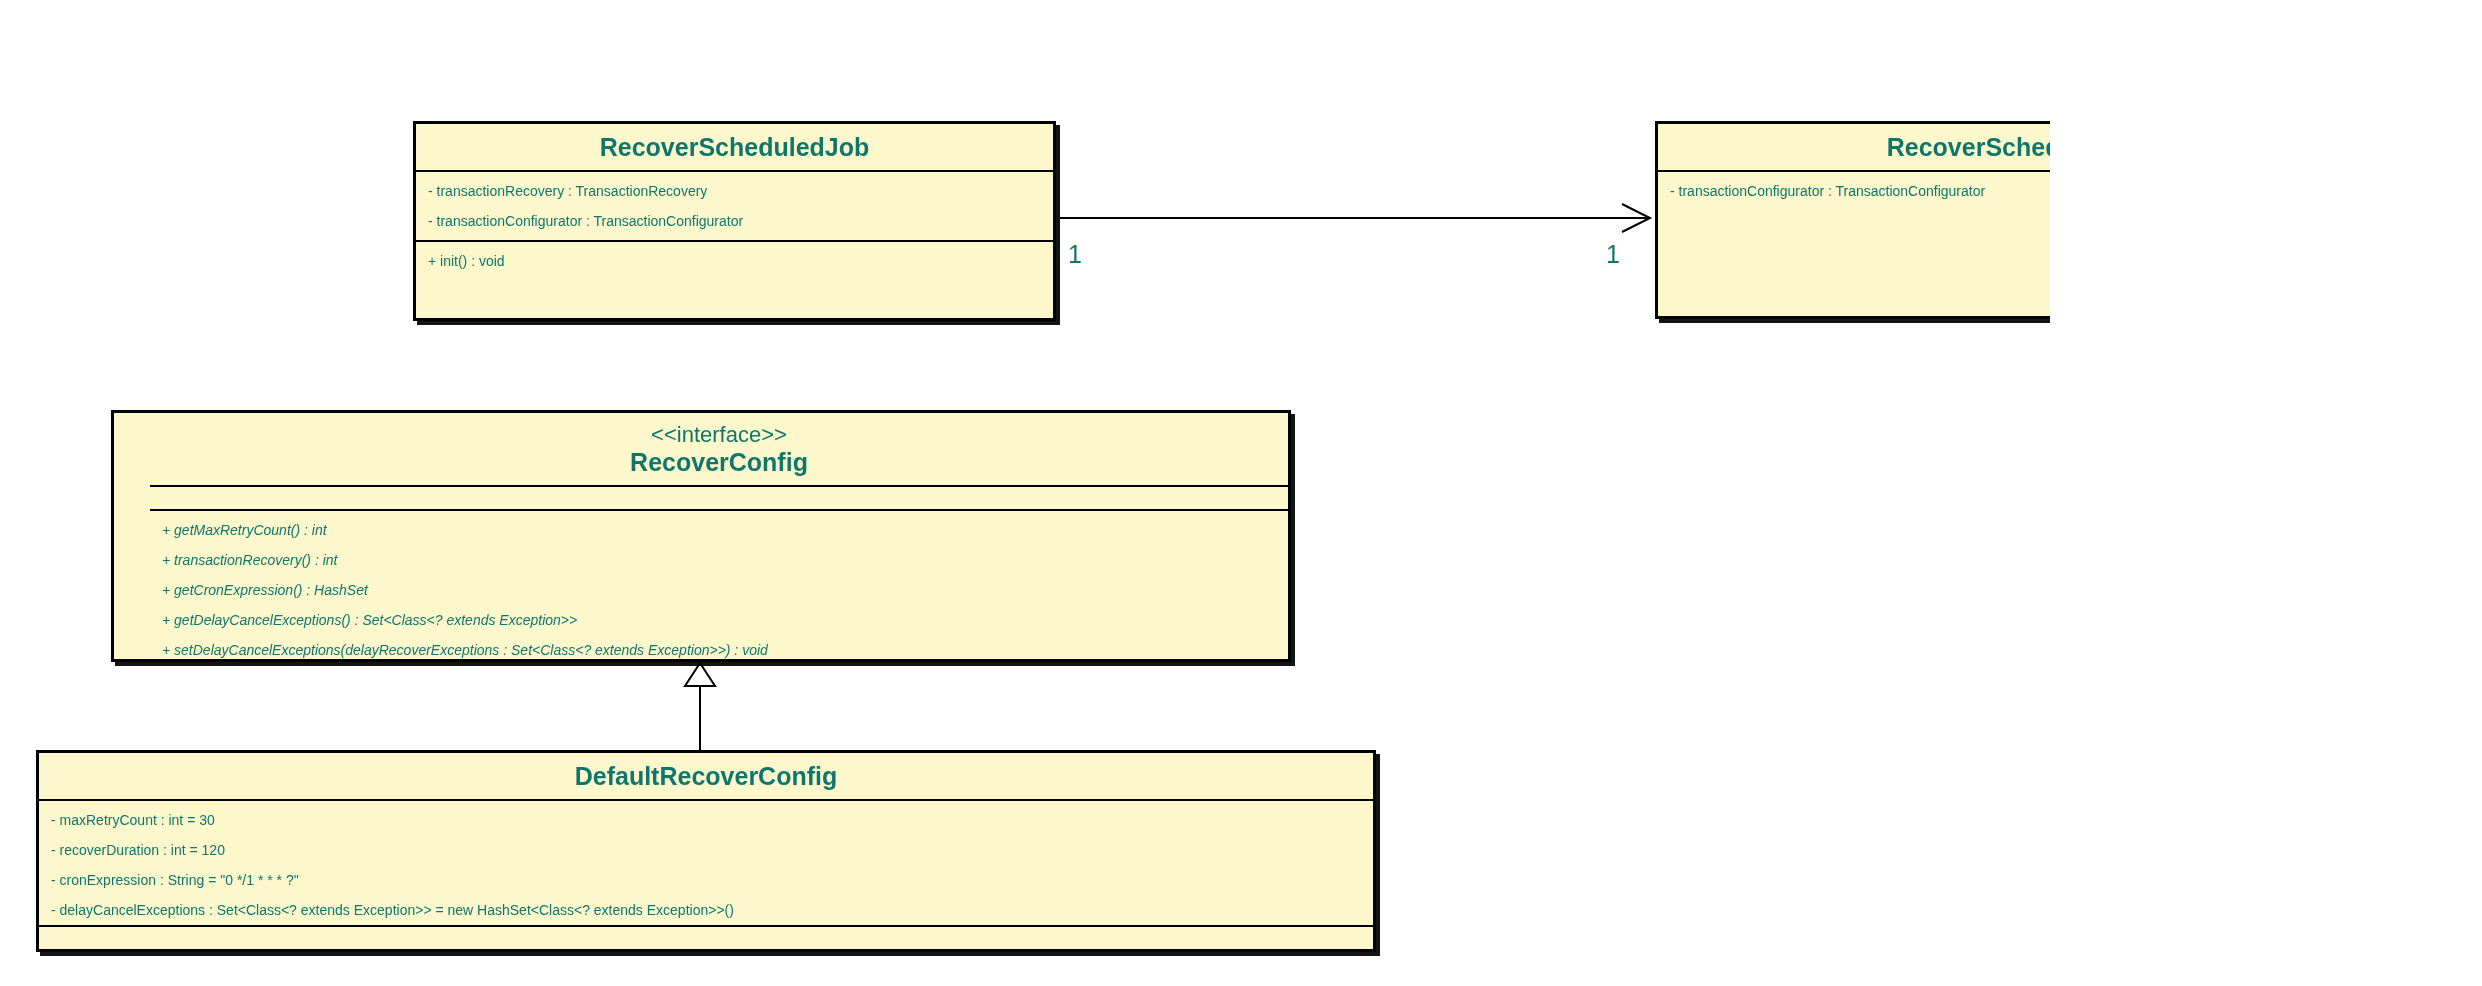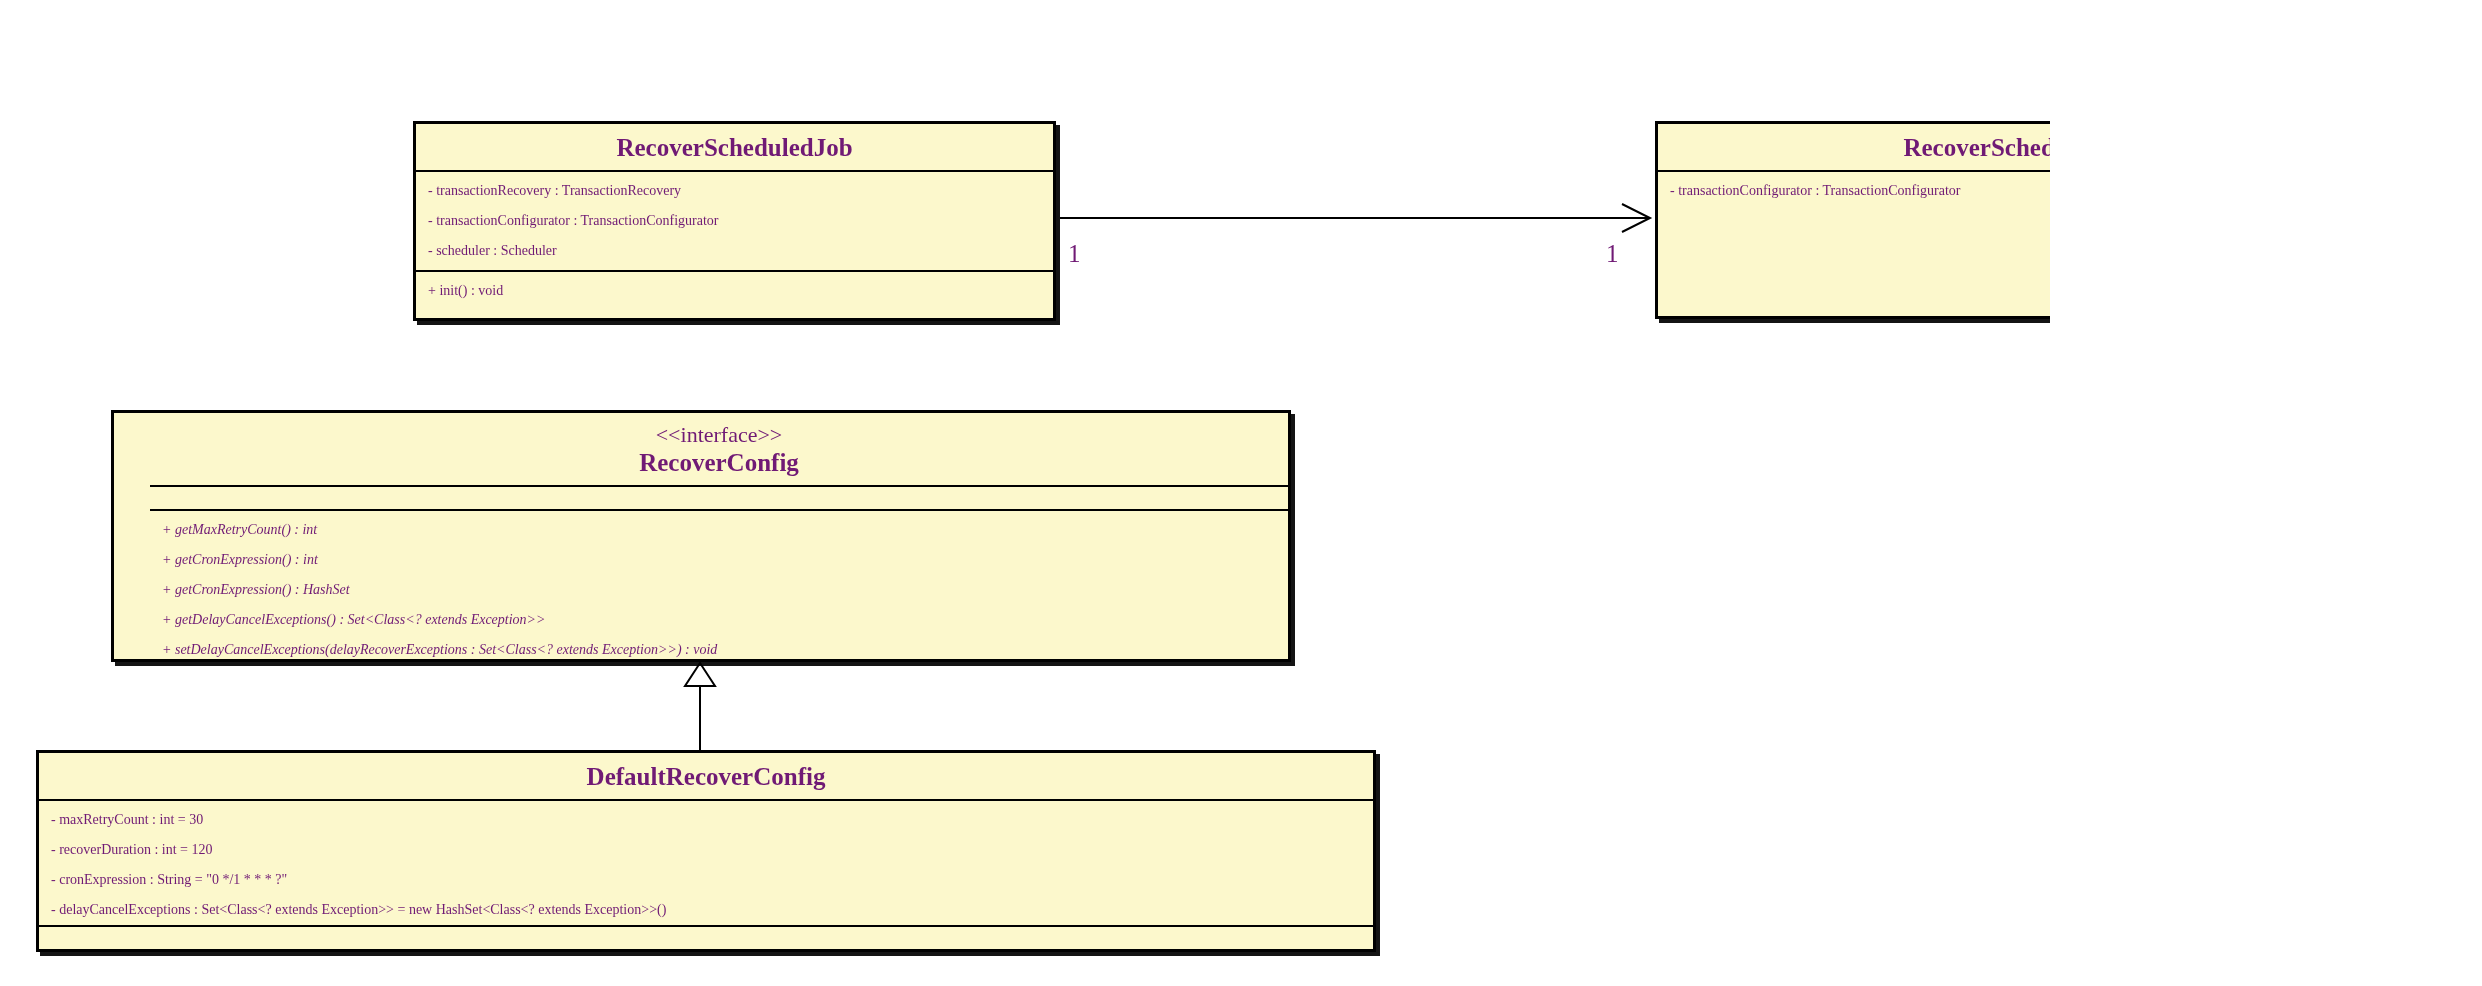--- a/index.html
+++ b/index.html
@@ -5,22 +5,22 @@
   html, body {
     margin: 0;
     padding: 0;
     background: #ffffff;
   }
   .canvas {
     position: relative;
     width: 2050px;
     height: 986px;
     background: #ffffff;
-    font-family: Liberation Serif, serif;
-    color: #701a75;
+    font-family: Liberation Sans, sans-serif;
+    color: #0f766e;
     overflow: hidden;
   }
   svg.relations {
     position: absolute;
     left: 0;
     top: 0;
     width: 2482px;
     height: 986px;
     pointer-events: none;
   }
@@ -86,21 +86,20 @@
     </g>
   </svg>
 
   <div class="uml-class" style="left:413px; top:121px; width:643px; height:200px;">
     <div class="title">
       <span class="name">RecoverScheduledJob</span>
     </div>
     <div class="compartment">
         <div class="member">- transactionRecovery : TransactionRecovery</div>
         <div class="member">- transactionConfigurator : TransactionConfigurator</div>
-        <div class="member">- scheduler : Scheduler</div>
       </div>
     <div class="compartment grow">
         <div class="member">+ init() : void</div>
       </div>
   </div>
 
   <div class="uml-class" style="left:1655px; top:121px; width:733px; height:198px;">
     <div class="title">
       <span class="name">RecoverScheduledJob</span>
     </div>
@@ -110,21 +109,21 @@
   </div>
 
   <div class="uml-class italic-members" style="left:111px; top:410px; width:1180px; height:252px;padding-left:36px;">
     <div class="title">
       <span class="stereotype">&lt;&lt;interface&gt;&gt;</span>
       <span class="name">RecoverConfig</span>
     </div>
     <div class="compartment"></div>
     <div class="compartment grow">
         <div class="member">+ getMaxRetryCount() : int</div>
-        <div class="member">+ getCronExpression() : int</div>
+        <div class="member">+ transactionRecovery() : int</div>
         <div class="member">+ getCronExpression() : HashSet</div>
         <div class="member">+ getDelayCancelExceptions() : Set&lt;Class&lt;? extends Exception&gt;&gt;</div>
         <div class="member">+ setDelayCancelExceptions(delayRecoverExceptions : Set&lt;Class&lt;? extends Exception&gt;&gt;) : void</div>
       </div>
   </div>
 
   <div class="uml-class" style="left:36px; top:750px; width:1340px; height:202px;">
     <div class="title">
       <span class="name">DefaultRecoverConfig</span>
     </div>

